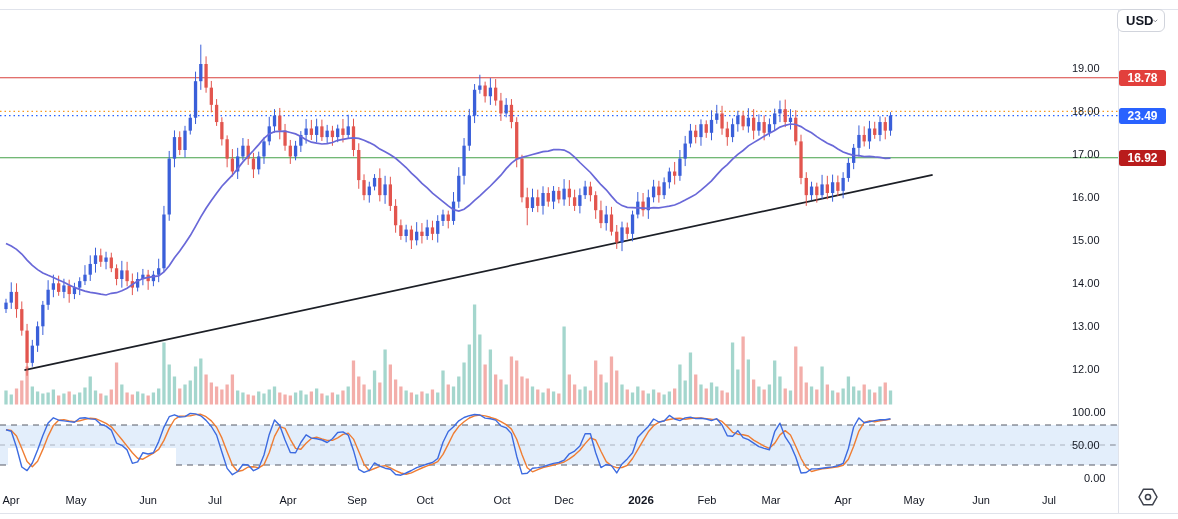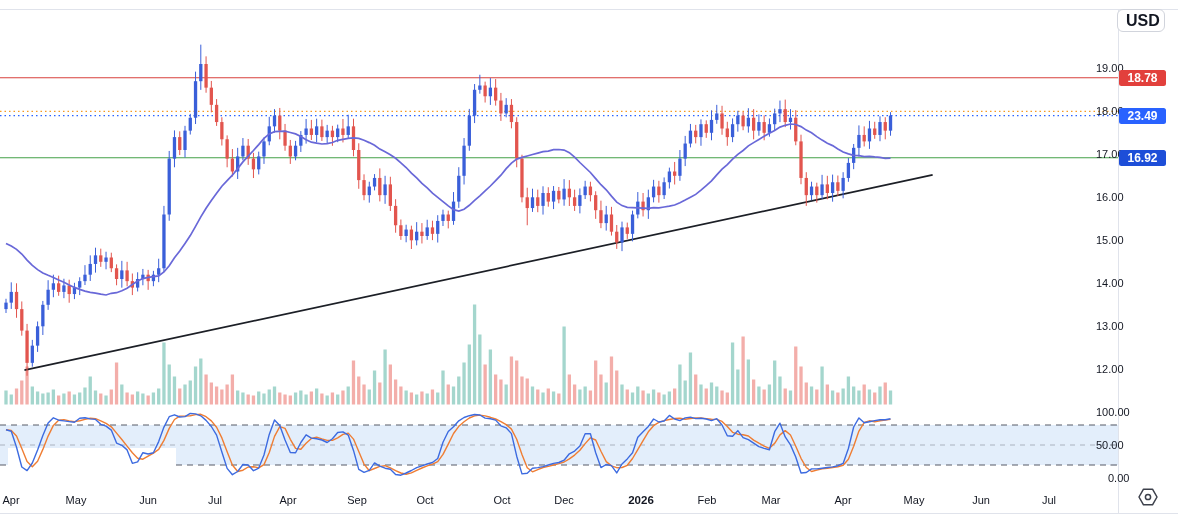--- a/index.html
+++ b/index.html
@@ -6,29 +6,29 @@
   #root{position:relative;width:1178px;height:519px;background:#fff;overflow:hidden;
         font-family:"Liberation Sans","DejaVu Sans",sans-serif;}
   #watermark{position:absolute;left:52px;top:272px;z-index:0;line-height:1.0;user-select:none;}
   #wm-line1{font-size:46px;font-weight:bold;letter-spacing:1px;}
   #wm-brand{color:#f7c9a2;}
   #wm-suffix{color:#dcdcdc;}
   #wm-line2{font-size:40px;font-weight:600;color:#d2d2d2;margin-top:2px;margin-left:32px;letter-spacing:2px;}
   #wm-x{color:#e2a69e;}
   #chart-svg{position:absolute;left:0;top:0;z-index:1;}
   .overlay{position:absolute;z-index:2;}
-  .axis-label{position:absolute;left:1096px;width:20px;text-align:center;font-size:11px;color:#131722;transform:translateY(-50%);}
+  .axis-label{position:absolute;left:1072px;width:20px;text-align:center;font-size:11px;color:#131722;transform:translateY(-50%);}
   .time-label{position:absolute;top:494px;transform:translateX(-50%);font-size:11px;color:#131722;}
   .time-label.bold{font-weight:bold;font-size:11.5px;}
   .badge{position:absolute;left:1119px;width:47px;height:16px;border-radius:2.5px;color:#fff;
          font-size:12px;font-weight:bold;text-align:center;line-height:16px;transform:translateY(-50%);}
   #currency-button{position:absolute;left:1117px;top:9px;width:48px;height:23px;z-index:3;
       background:#fff;border:1px solid #d1d4dc;border-radius:6px;display:flex;align-items:center;
       justify-content:space-between;padding:0 6px 0 8px;box-sizing:border-box;cursor:pointer;}
-  #currency-button span.lbl{font-size:16px;font-weight:600;color:#131722;}
+  #currency-button span.lbl{font-size:13px;font-weight:600;color:#131722;}
   #currency-button svg{display:block;}
   #settings-icon{position:absolute;left:1137px;top:486px;z-index:3;cursor:pointer;}
 </style>
 </head>
 <body>
 
 <div id="root">
 
 
   <svg id="chart-svg" width="1178" height="519">
@@ -600,21 +600,21 @@
       <div class="time-label" style="left: 707px;">Feb</div>
       <div class="time-label" style="left: 771px;">Mar</div>
       <div class="time-label" style="left: 843px;">Apr</div>
       <div class="time-label" style="left: 914px;">May</div>
       <div class="time-label" style="left: 981px;">Jun</div>
       <div class="time-label" style="left: 1049px;">Jul</div>
     </div>
   <div class="overlay" id="badges">
       <div class="badge" style="top: 77.76px; background: rgb(226, 64, 60);">18.78</div>
       <div class="badge" style="top: 115.6px; background: rgb(41, 98, 255);">23.49</div>
-      <div class="badge" style="top: 157.74px; background: #1d4ed8;">16.92</div>
+      <div class="badge" style="top: 157.74px; background: #b91c1c;">16.92</div>
     </div>
 
   <div id="currency-button">
     <span class="lbl">USD</span>
     <svg width="9" height="6" viewBox="0 0 9 6">
       <polyline points="1,1 4.5,4.5 8,1" fill="none" stroke="#5d606b" stroke-width="1.4" stroke-linecap="round" stroke-linejoin="round"></polyline>
     </svg>
   </div>
 
   <svg id="settings-icon" width="22" height="22" viewBox="0 0 22 22">

